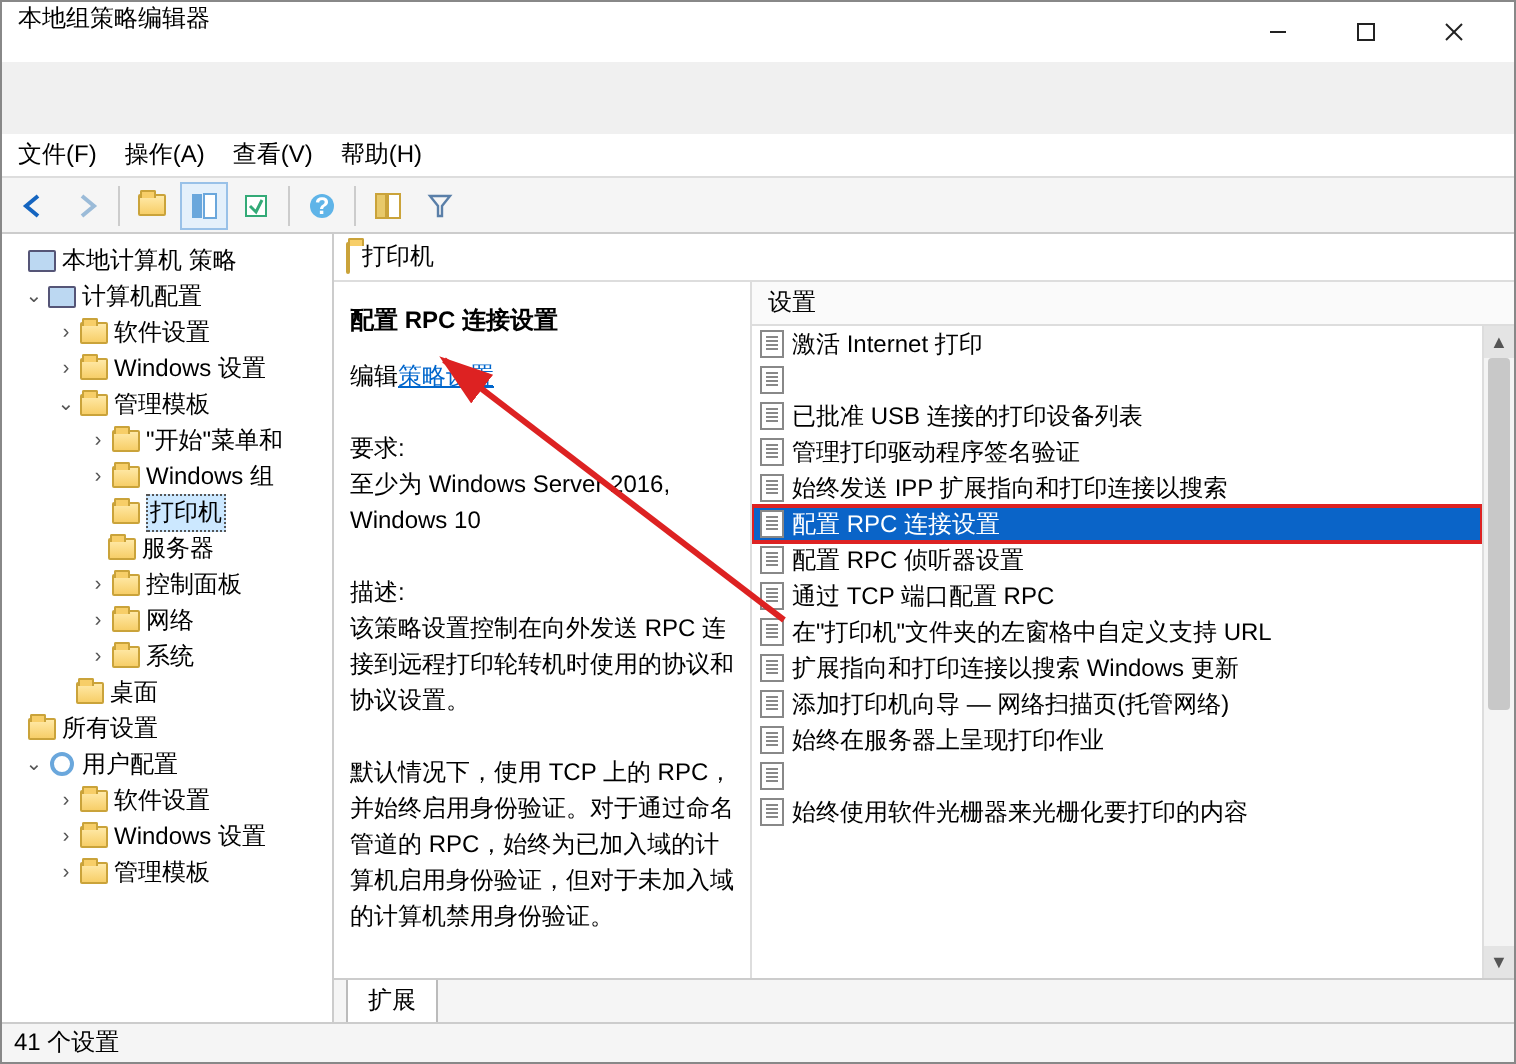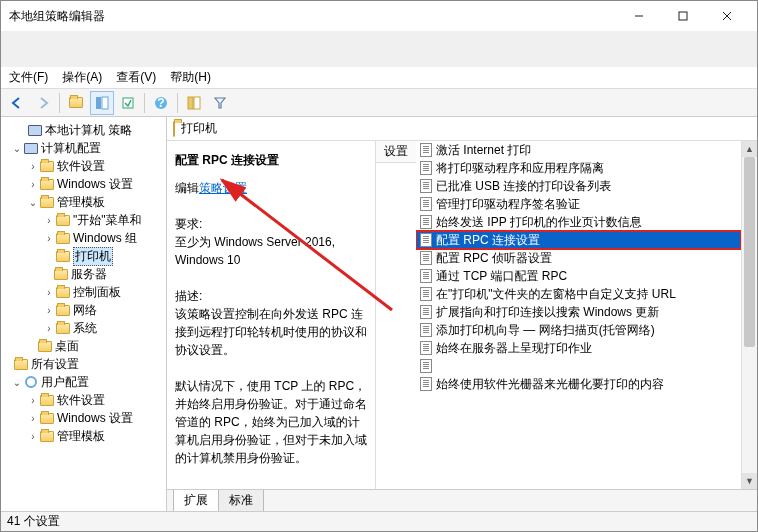--- a/index.html
+++ b/index.html
@@ -1,17 +1,17 @@
 <!DOCTYPE html>
 <html><head>
 <meta charset="utf-8">
 <style>
 * { margin: 0; padding: 0; box-sizing: border-box; font-family: "Microsoft YaHei", "Segoe UI", sans-serif; font-size: 12px; }
 body { background: #f0f0f0; width: 758px; height: 532px; overflow: hidden; display: flex; flex-direction: column; border: 1px solid #888; }
-.titlebar { height: 30px; background: #fff; display: flex; align-items: center; padding: 0 8px; }
+.titlebar { height: 30px; background: #fff; display: flex; align-items: flex-start; padding: 0 8px; }
 .titlebar .title { flex: 1; font-size: 12px; }
 .titlebar .win-btn { width: 44px; height: 30px; display: flex; align-items: center; justify-content: center; cursor: default; }
 .menubar { height: 22px; background: #fff; display: flex; align-items: center; gap: 14px; padding: 0 8px; border-bottom: 1px solid #ddd; margin-top: 36px; }
 .toolbar { height: 28px; background: #f5f5f5; display: flex; align-items: center; gap: 2px; padding: 0 4px; border-bottom: 1px solid #ccc; }
 .toolbar .tb-btn { width: 24px; height: 24px; display: flex; align-items: center; justify-content: center; border: 1px solid transparent; }
 .toolbar .tb-btn.framed { border: 1px solid #99c1e8; background: #e4f0fb; }
 .toolbar .sep { width: 1px; height: 20px; background: #ccc; margin: 0 2px; }
 .main { flex: 1; display: flex; background: #fff; overflow: hidden; }
 .tree { width: 166px; border-right: 1px solid #ccc; overflow: hidden; padding: 4px 0; }
 .tree .row { display: flex; align-items: center; height: 18px; white-space: nowrap; padding-right: 2px; }
@@ -21,28 +21,28 @@
 .folder-ico { width: 14px; height: 11px; background: linear-gradient(#ffe9a8,#f7ce68); border: 1px solid #caa33a; border-radius: 1px; position: relative; }
 .folder-ico::before { content:""; position:absolute; top:-3px; left:0; width:6px; height:3px; background:#f7ce68; border:1px solid #caa33a; border-bottom:none; border-radius:1px 1px 0 0; }
 .comp-ico { width:14px; height:11px; background:#bcd8f2; border:1px solid #557; border-radius:1px; }
 .gear-ico { width:12px; height:12px; border:2px solid #6aa7dc; border-radius:50%; position:relative; }
 .content { flex: 1; display: flex; flex-direction: column; overflow: hidden; }
 .path-hdr { height: 24px; display: flex; align-items: center; padding: 0 6px; border-bottom: 1px solid #ddd; gap: 6px; }
 .split { flex: 1; display: flex; overflow: hidden; }
 .detail { width: 208px; padding: 10px 8px 0 8px; line-height: 1.5; overflow: hidden; }
 .detail .heading { font-weight: bold; margin-bottom: 10px; }
 .detail a { color: #0066cc; text-decoration: underline; }
-.list-pane { flex: 1; border-left: 1px solid #ddd; display: flex; flex-direction: row; overflow: hidden; }
+.list-pane { flex: 1; border-left: 1px solid #ddd; display: flex; flex-direction: column; overflow: hidden; }
 .list-hdr { height: 22px; border-bottom: 1px solid #ddd; display: flex; align-items: center; padding: 0 8px; background: #fafafa; }
 .list-body { flex: 1; overflow-y: auto; overflow-x: hidden; }
 .list-row { display: flex; align-items: center; height: 18px; padding: 0 4px; white-space: nowrap; }
 .list-row.selected { background: #0a64c8; color: #fff; outline: 2px solid #d22; outline-offset: -1px; }
 .list-row .doc-ico { width: 12px; height: 14px; background: #fff; border: 1px solid #888; margin-right: 4px; position: relative; flex-shrink:0; }
 .list-row .doc-ico::after { content:""; position:absolute; left:2px; top:2px; width:6px; height:1px; background:#888; box-shadow:0 2px 0 #888,0 4px 0 #888,0 6px 0 #888; }
-.tabs { height: 22px; display: flex; align-items: flex-start; padding: 0 6px; border-top: 1px solid #ccc; background:#f5f5f5; }
+.tabs { height: 22px; display: flex; align-items: flex-start; padding: 0 6px; border-top: 1px solid #ccc; background:#f5f5f5;flex-direction:column; }
 .tabs .tab { padding: 2px 10px; border: 1px solid #bbb; border-top:none; background: #fff; margin-right: -1px; font-size: 12px; }
 .tabs .tab.inactive { background: #eee; }
 .status { height: 20px; border-top: 1px solid #ccc; padding: 0 6px; display: flex; align-items: center; background: #f5f5f5; }
 .scrollbar-v { width: 16px; background: #f0f0f0; display: flex; flex-direction: column; border-left: 1px solid #ddd; }
 .scrollbar-v .sb-btn { height: 16px; background: #e4e4e4; display:flex;align-items:center;justify-content:center;font-size:9px;color:#555; }
 .scrollbar-v .sb-track { flex:1; background:#f4f4f4; position:relative; }
 .scrollbar-v .sb-thumb { position:absolute; left:2px; right:2px; top:0; height:60%; background:#c8c8c8; border-radius:2px; }
 svg.arrow { position:absolute; left:182px; top:170px; pointer-events:none; }
 </style>
 </head>
@@ -119,21 +119,21 @@
   <div class="tb-btn">
       <svg width="14" height="14">
         <path d="M2 2 L12 2 L8 7 L8 12 L6 12 L6 7 Z" fill="none" stroke="#5a7fa8" stroke-width="1.2"></path>
       </svg>
     </div>
 </div>
 
 <div class="main">
 
   <div class="tree">
-    <div class="row" style="padding-left:14px">
+    <div class="row" style="padding-left:0">
         <span class="exp"></span>
         <span class="ico">
           <span class="comp-ico"></span>
         </span>
         <span class="label">本地计算机 策略</span>
       </div>
     <div class="row" style="padding-left:10px">
         <span class="exp">⌄</span>
         <span class="ico">
           <span class="comp-ico"></span>
@@ -281,33 +281,32 @@
             <span>设置</span>
           </div>
         <div style="flex:1;display:flex;overflow:hidden">
           <div class="list-body" id="list-body">
               <div class="list-row">
                 <span class="doc-ico"></span>
                 <span>激活 Internet 打印</span>
               </div>
               <div class="list-row">
                 <span class="doc-ico"></span>
-                <span>将打印驱动程序和应用程序隔离</span>
               </div>
               <div class="list-row">
                 <span class="doc-ico"></span>
                 <span>已批准 USB 连接的打印设备列表</span>
               </div>
               <div class="list-row">
                 <span class="doc-ico"></span>
                 <span>管理打印驱动程序签名验证</span>
               </div>
               <div class="list-row">
                 <span class="doc-ico"></span>
-                <span>始终发送 IPP 打印机的作业页计数信息</span>
+                <span>始终发送 IPP 扩展指向和打印连接以搜索</span>
               </div>
               <div class="list-row selected">
                 <span class="doc-ico"></span>
                 <span>配置 RPC 连接设置</span>
               </div>
               <div class="list-row">
                 <span class="doc-ico"></span>
                 <span>配置 RPC 侦听器设置</span>
               </div>
               <div class="list-row">

